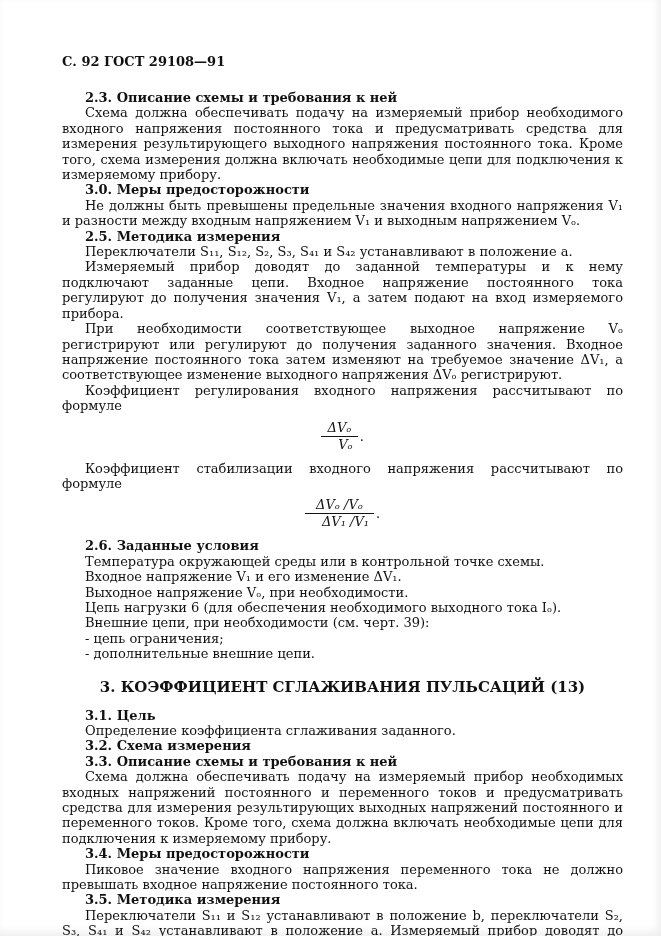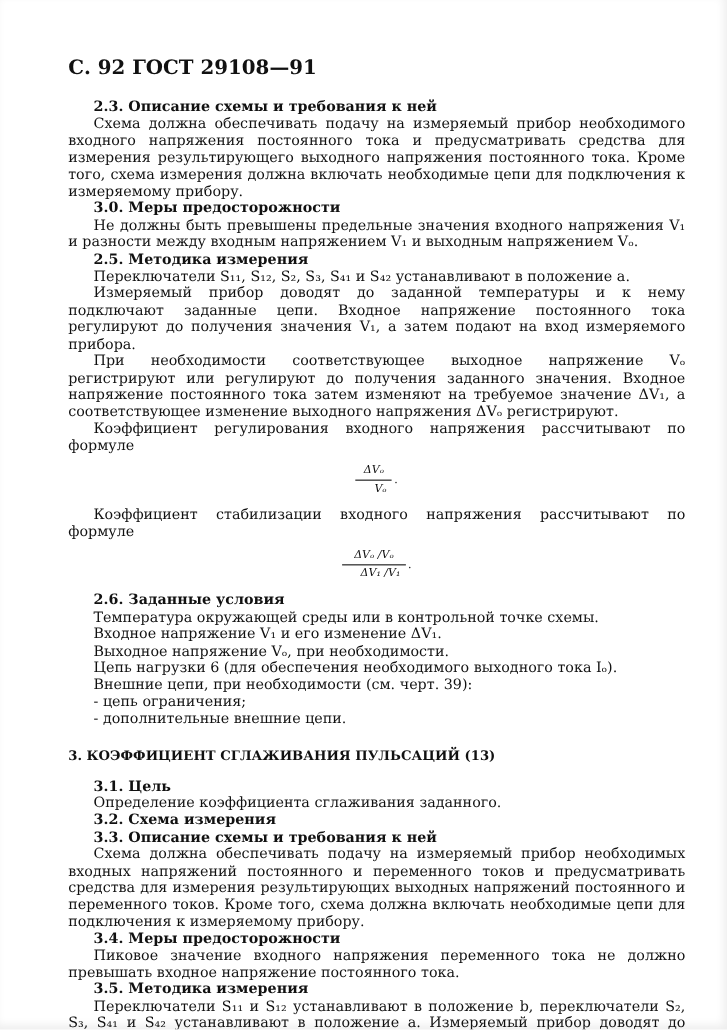--- a/index.html
+++ b/index.html
@@ -17,45 +17,46 @@
     box-sizing: border-box;
     width: 661px;
     height: 936px;
     padding: 54px 38px 36px 62px;
     overflow: hidden;
     background: #ffffff;
     box-shadow: inset -3px -4px 8px rgba(0,0,0,0.07);
   }
   .header {
     font-weight: bold;
-    font-size: 18px;
+    font-size: 13px;
     line-height: 15px;
     margin-bottom: 21px;
   }
   p {
     margin: 0;
     font-size: 13px;
     line-height: 15.4px;
     text-indent: 23px;
     text-align: justify;
   }
   p.h {
     font-weight: bold;
     text-align: left;
   }
   .sec-title {
+    text-align: center;
     font-weight: bold;
-    font-size: 12px;
+    font-size: 15px;
     line-height: 16px;
     margin: 17px 0 13px 0;
   }
   .formula {
     text-align: center;
     font-style: italic;
-    font-size: 10px;
+    font-size: 13px;
     margin: 7px 0 9px 0;
     text-decoration: underline;
   }
   .frac {
     display: inline-block;
     vertical-align: middle;
     text-align: center;
   }
   .frac .num {
     display: block;

